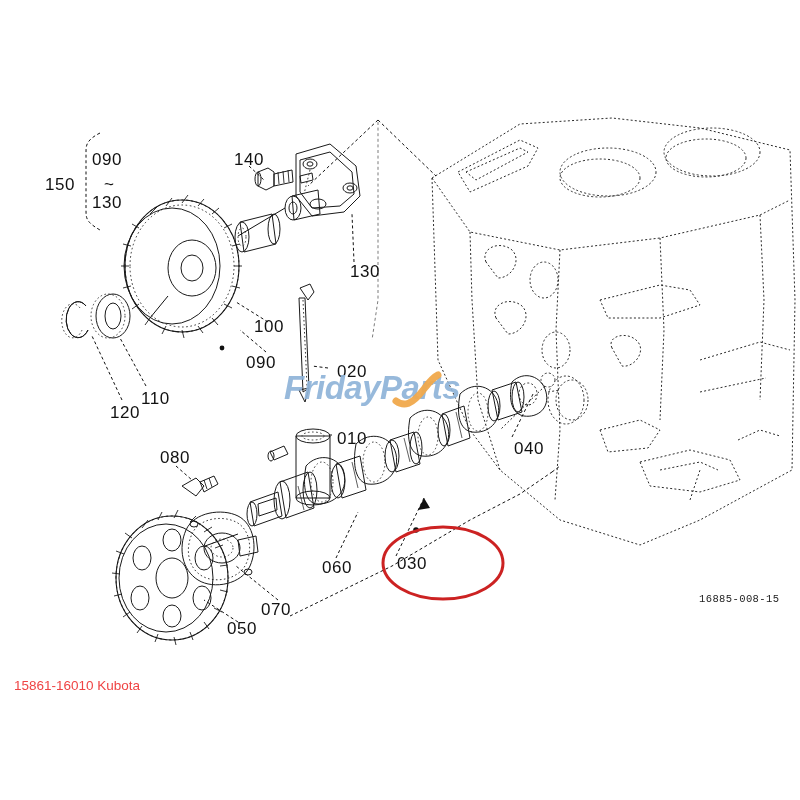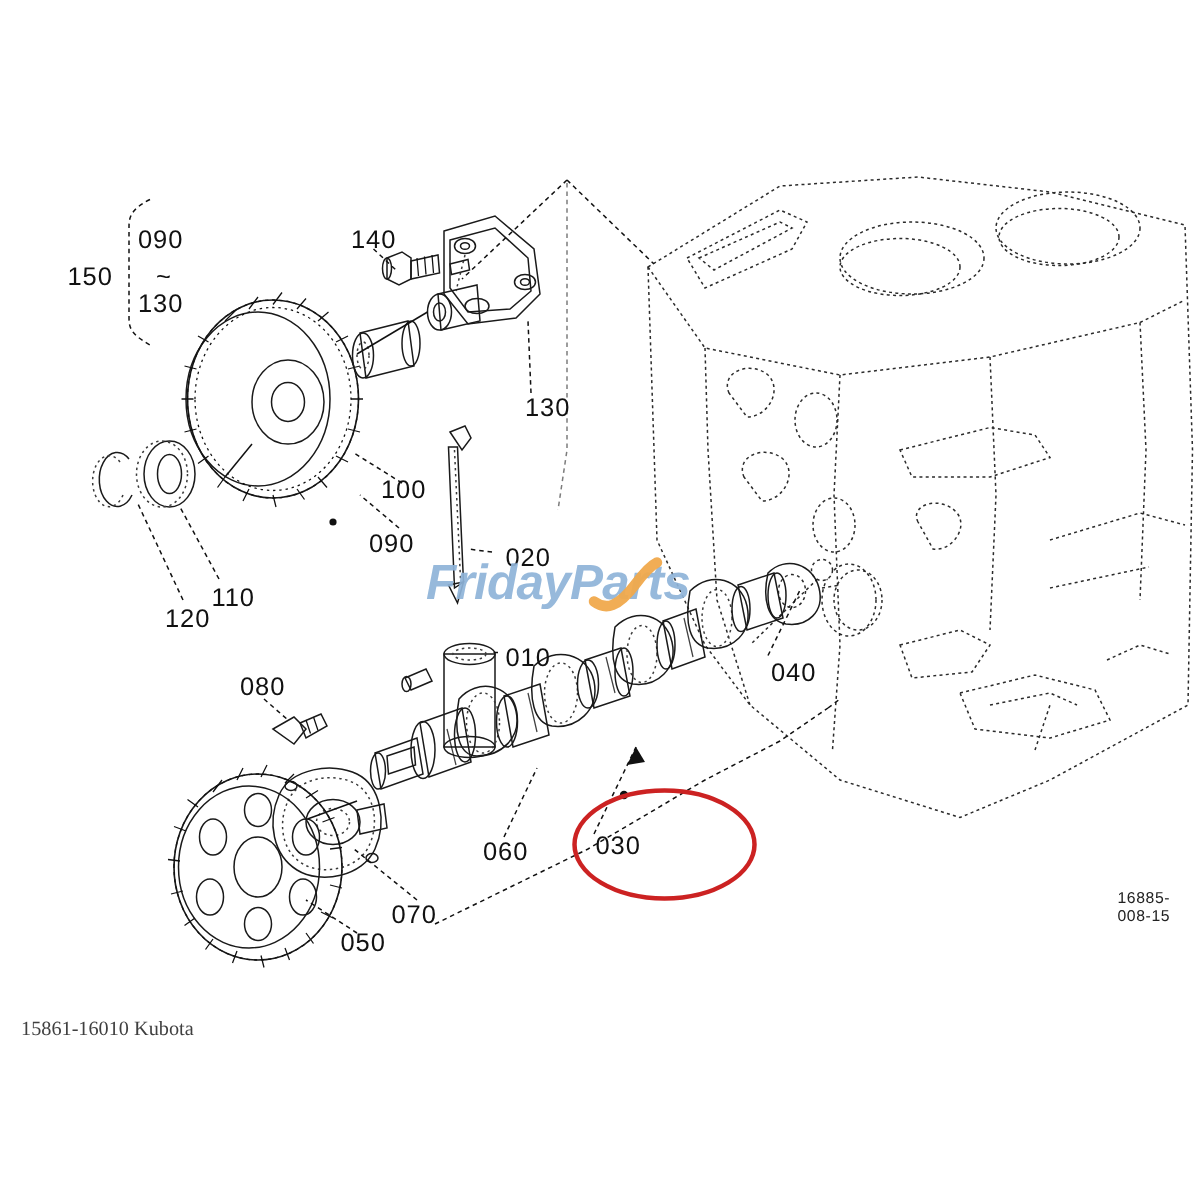--- a/index.html
+++ b/index.html
@@ -2,24 +2,24 @@
 <html><head>
 <meta charset="utf-8">
 <style>
   html,body{margin:0;padding:0;background:#ffffff;}
   body{width:800px;height:800px;position:relative;overflow:hidden;
        font-family:"Liberation Sans","DejaVu Sans",sans-serif;}
   #stage{position:absolute;left:0;top:0;width:800px;height:800px;}
   svg#diagram{position:absolute;left:0;top:0;width:800px;height:800px;}
   .callout{font-family:"Liberation Sans","DejaVu Sans",sans-serif;
            font-size:17px;fill:#111111;letter-spacing:0.6px;}
-  .footer-text{position:absolute;left:14px;top:678px;font-size:13.5px;color:#404040;
-               font-family:Liberation Serif, serif;}
-  .code-text{position:absolute;left:745px;top:593px;font-size:10.5px;color:#222;
-             letter-spacing:0.4px;font-family:Liberation Sans, sans-serif;}
+  .footer-text{position:absolute;left:14px;top:678px;font-size:13.5px;color:#ef4444;
+               font-family:Liberation Sans, sans-serif;}
+  .code-text{position:absolute;left:699px;top:593px;font-size:10.5px;color:#222;
+             letter-spacing:0.4px;font-family:Liberation Mono, monospace;}
   .wm{position:absolute;left:284px;top:369px;width:235px;height:44px;pointer-events:none;}
   .wm-text{position:absolute;left:0;top:0;font-size:33px;font-weight:bold;
            font-style:italic;color:#8fb4d9;opacity:.92;white-space:nowrap;
            font-family:"Liberation Sans","DejaVu Sans",sans-serif;letter-spacing:-0.5px;}
   .line-part{stroke:#1a1a1a;fill:none;}
   .dot-part{stroke:#3a3a3a;fill:none;stroke-dasharray:1.6 2.4;}
   .lead{stroke:#111;fill:none;stroke-width:1;stroke-dasharray:3 2.6;}
   .solidlead{stroke:#111;fill:none;stroke-width:1;}
   .blk{stroke:#2b2b2b;fill:none;stroke-width:1;stroke-dasharray:2 2.2;}
   .hatch{stroke:#111;stroke-width:.85;fill:none;}

